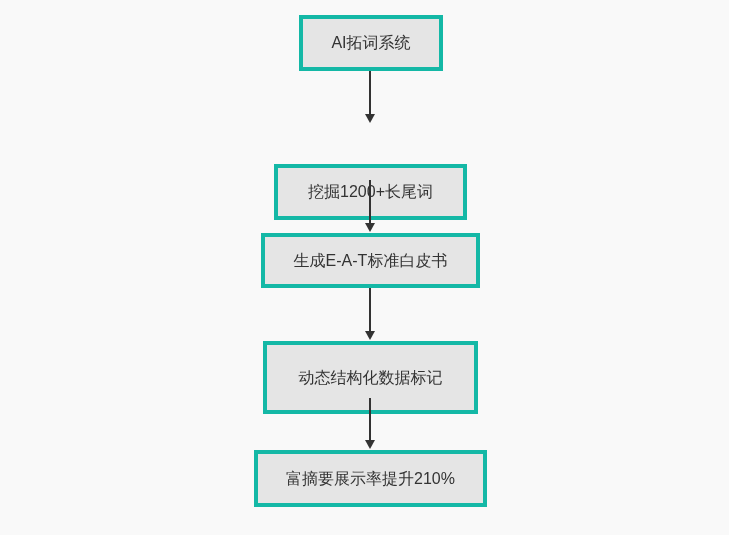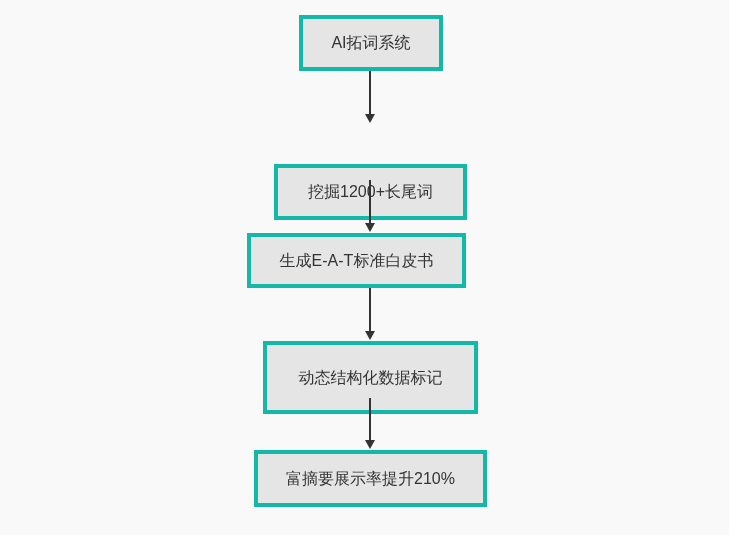--- a/index.html
+++ b/index.html
@@ -24,21 +24,21 @@
     align-items: center;
     justify-content: center;
     text-align: center;
     font-size: 16px;
     color: #333333;
     line-height: 1.2;
     white-space: nowrap;
   }
   .node-1 { left: 299px; top: 15px;  width: 144px; height: 56px; }
   .node-2 { left: 274px; top: 124px; width: 193px; height: 56px; margin-top: 40px; }
-  .node-3 { left: 247px; top: 233px; width: 219px; height: 55px; }
+  .node-3 { left: 261px; top: 233px; width: 219px; height: 55px; }
   .node-4 { left: 263px; top: 341px; width: 215px; height: 73px; }
   .node-5 { left: 254px; top: 450px; width: 233px; height: 57px; }
 
   .edge {
     position: absolute;
     left: 365px;
     width: 10px;
     display: flex;
     flex-direction: column;
     align-items: center;

